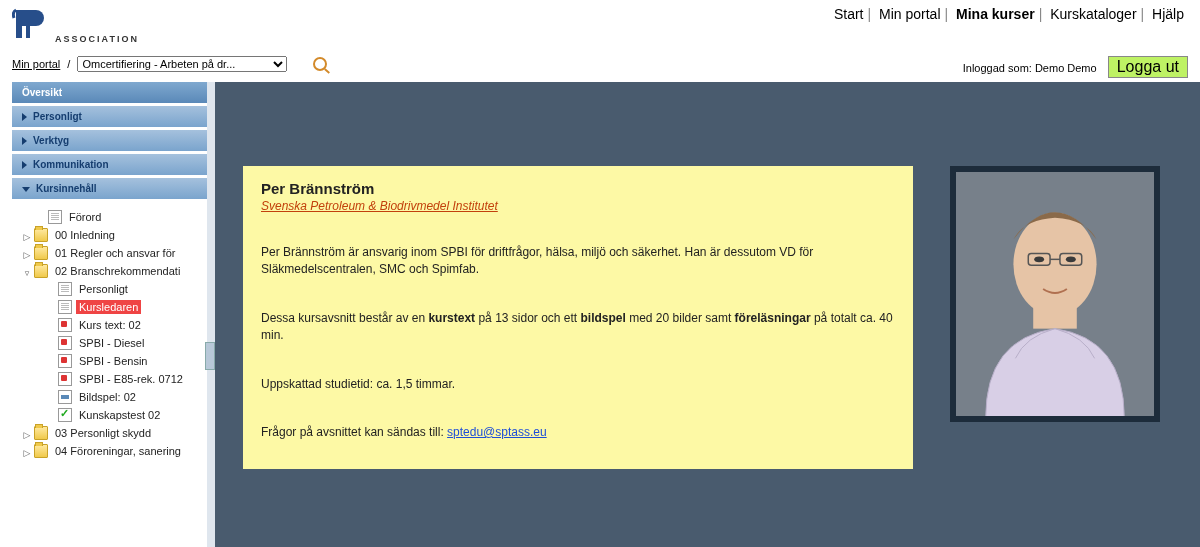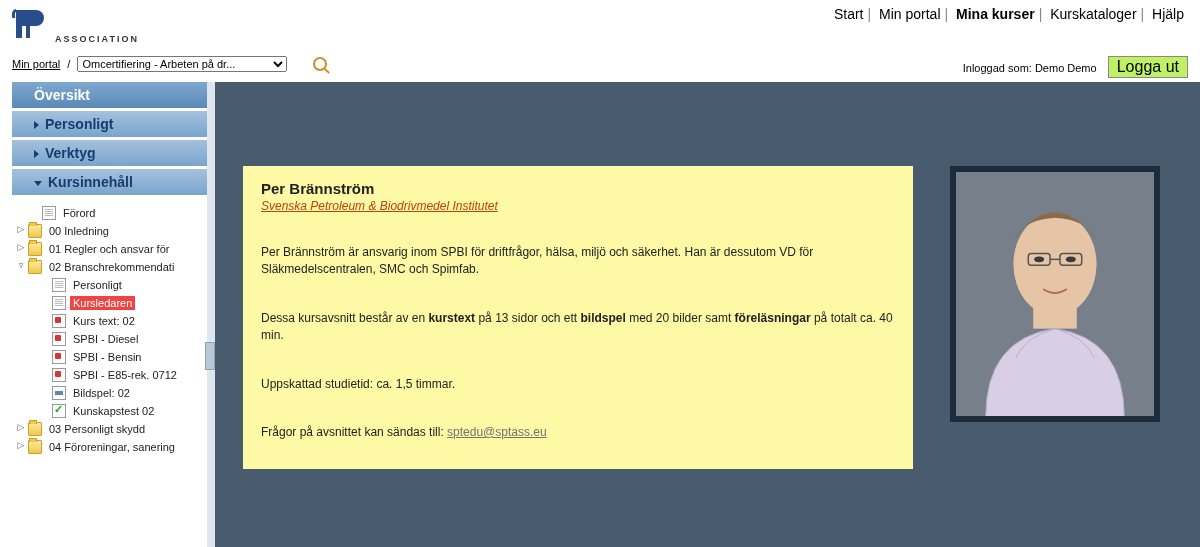--- a/index.html
+++ b/index.html
@@ -21,30 +21,30 @@
 .crumb-bar .search-icon { margin-left: 22px; display: inline-block; vertical-align: middle; }
 
 .login-info { position: absolute; top: 56px; right: 12px; font-size: 11px; }
 .logout-btn { font-size: 16px; padding: 1px 8px; margin-left: 8px; background: #bef264; border: 1px solid #888; cursor: pointer; }
 
 .main { position: absolute; top: 82px; left: 0; right: 0; bottom: 0; }
 .sidebar { position: absolute; left: 12px; top: 0; width: 195px; bottom: 0; background: #fff; }
 .content { position: absolute; left: 215px; top: 0; right: 0; bottom: 0; background: #495b6e; }
 
 .nav-header, .nav-item {
-  display: block; padding: 5px 22px; margin-bottom: 3px; color: #fff; font-weight: bold;
-  font-size: 14px; cursor: pointer;
+  display: block; padding: 5px 10px; margin-bottom: 3px; color: #fff; font-weight: bold;
+  font-size: 10px; cursor: pointer;
 }
 .nav-header { background: linear-gradient(#7fa8cf, #5a89b8); }
 .nav-item { background: linear-gradient(#a5c1dd, #7aa4cd); color: #153d6f; }
 .nav-item .chev { display:inline-block; width:0; height:0; border-top:4px solid transparent; border-bottom:4px solid transparent; border-left:5px solid #153d6f; margin-right:6px; vertical-align: middle;}
 .nav-item.expanded .chev { border-left:none; border-top:5px solid #153d6f; border-left:4px solid transparent; border-right:4px solid transparent; border-bottom:none; }
 
 .tree { padding: 6px 0 0 4px; font-size: 11px; color: #222; overflow: hidden; white-space: nowrap; }
-.tree-row { display: flex; align-items: flex-start; padding: 2px 0; cursor: pointer; }
+.tree-row { display: flex; align-items: flex-end; padding: 2px 0; cursor: pointer; margin-left: 6px; }
 .tree-row .tw { width: 10px; display:inline-block; text-align:center; color:#666; font-size:9px; }
 .tree-row.indent1 { padding-left: 14px; }
 .tree-row.indent2 { padding-left: 34px; }
 .tree-row .label { padding: 1px 3px; }
 .tree-row.selected .label { background: #ef4444; color: #fff; }
 
 .ico { width: 14px; height: 14px; display: inline-block; margin: 0 4px 0 2px; flex-shrink: 0; }
 .ico.folder { background: linear-gradient(#ffe9a0,#f0c94a); border:1px solid #c9a227; border-radius:1px; position:relative;}
 .ico.folder::before { content:""; position:absolute; top:-3px; left:0; width:6px; height:3px; background:#f0c94a; border:1px solid #c9a227; border-bottom:none;}
 .ico.page { background:#fff; border:1px solid #999; position:relative;}
@@ -57,21 +57,21 @@
 .ico.test::after{content:"✓"; position:absolute; left:1px; top:-2px; color:#2a2; font-size:11px; font-weight:bold;}
 
 .splitter { position:absolute; left:207px; top:0; bottom:0; width:8px; background:#dfe6ee; cursor:col-resize;}
 .splitter-handle { position:absolute; top:260px; left:-2px; width:10px; height:28px; background:#b8c8d8; border:1px solid #8aa; }
 
 .content-inner { position:absolute; top:84px; left:28px; right:40px; }
 .yellow-card { background:#fdf9a5; padding:14px 18px 28px 18px; width: 670px; float:left; font-size:12px; color:#222; }
 .yellow-card h2 { font-weight:bold; font-size:15px; margin-bottom:2px; }
 .yellow-card .subtitle a { color:#c2410c; text-decoration:underline; font-style:italic; }
 .yellow-card p { margin-top:31px; line-height:1.45; }
-.yellow-card a.mail { color:#737373; text-decoration:underline; }
+.yellow-card a.mail { color:#1d4ed8; text-decoration:underline; }
 
 .photo-frame { float:right; border:6px solid #1d2c3b; width:210px; height:256px; background:#6f7a85; position:relative; }
 .photo-frame svg { width:100%; height:100%; display:block; }
 
 .search-glass { width:14px; height:14px; border:2px solid #d38a2a; border-radius:50%; position:relative; display:inline-block;}
 .search-glass::after{ content:""; position:absolute; width:6px; height:2px; background:#d38a2a; bottom:-3px; right:-5px; transform:rotate(40deg);}
 </style>
 </head>
 <body>
 
@@ -108,20 +108,21 @@
   <span>Inloggad som: </span>
   <span>Demo Demo</span>
   <button class="logout-btn">Logga ut</button>
 </div>
 
 <div class="main">
   <div class="sidebar">
     <div class="nav-header">Översikt</div>
     <div class="nav-item"><span class="chev"></span><span>Personligt</span></div>
     <div class="nav-item"><span class="chev"></span><span>Verktyg</span></div>
+    <div class="nav-item"><span class="chev"></span><span>Kommunikation</span></div>
     <div class="nav-item expanded"><span class="chev"></span><span>Kursinnehåll</span></div>
 
     <div class="tree">
       <div class="tree-row indent1">
           <span class="tw"></span>
           <span class="ico page"></span>
           <span class="label">Förord</span>
         </div>
       <div class="tree-row">
           <span class="tw">▷</span>

